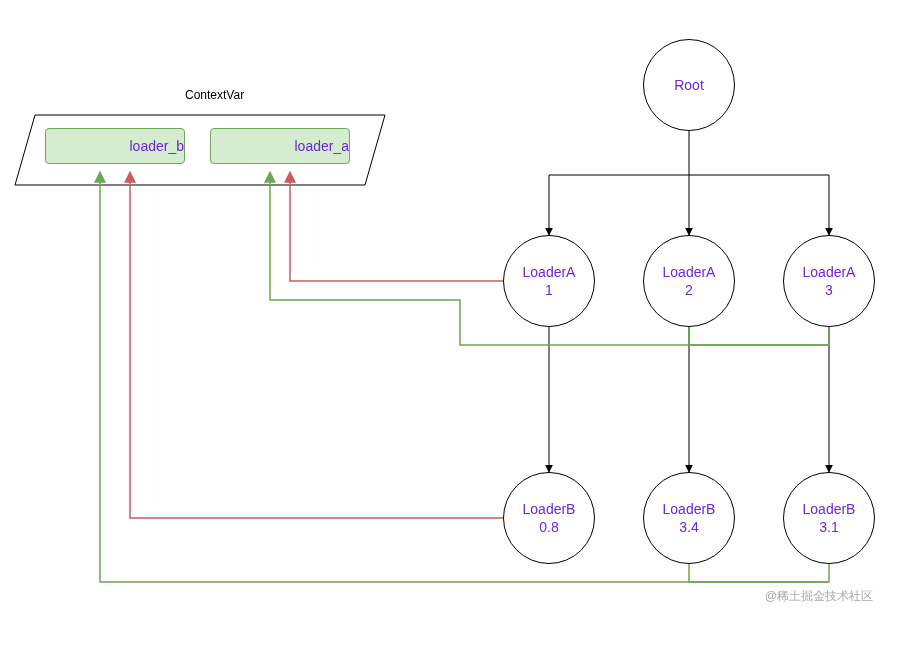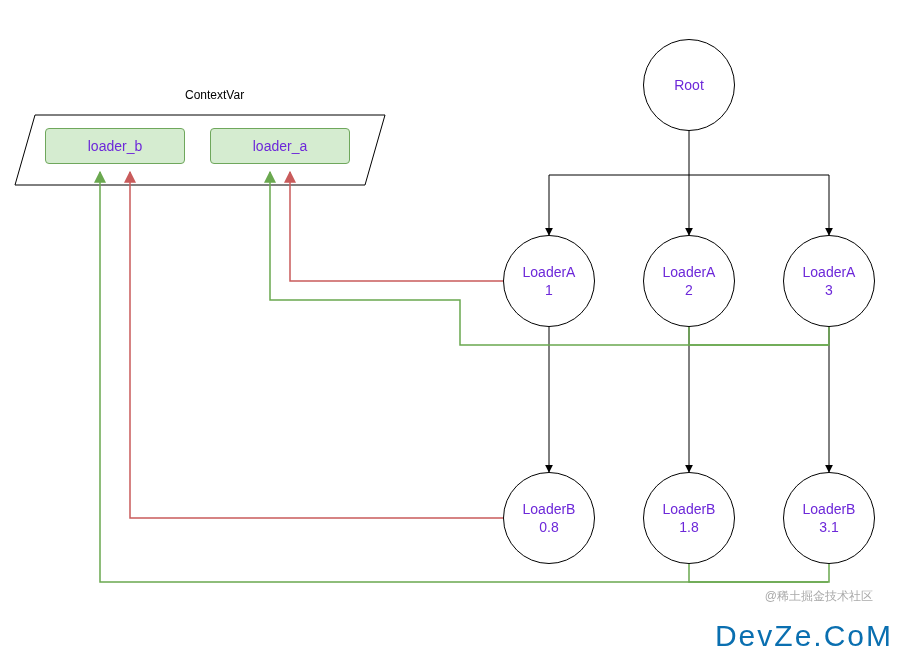--- a/index.html
+++ b/index.html
@@ -31,20 +31,21 @@
   }
   .circle {
     border: 1px solid #000;
     border-radius: 50%;
   }
   .loader-box {
     background: #d5ecd0;
     border: 1px solid #6fa75c;
     border-radius: 4px;
     font-size: 14px;
+    justify-content: flex-end;
   }
   .label {
     position: absolute;
     font-size: 12px;
     color: #000;
   }
   .watermark {
     position: absolute;
     right: 30px;
     bottom: 48px;
@@ -128,24 +129,23 @@
 
 <div class="node circle" style="left:783px; top:235px; width:92px; height:92px;">
   <span><span>LoaderA</span><br><span>3</span></span>
 </div>
 
 <div class="node circle" style="left:503px; top:472px; width:92px; height:92px;">
   <span><span>LoaderB</span><br><span>0.8</span></span>
 </div>
 
 <div class="node circle" style="left:643px; top:472px; width:92px; height:92px;">
-  <span><span>LoaderB</span><br><span>1.8</span></span>
+  <span><span>LoaderB</span><br><span>3.4</span></span>
 </div>
 
 <div class="node circle" style="left:783px; top:472px; width:92px; height:92px;">
   <span><span>LoaderB</span><br><span>3.1</span></span>
 </div>
 
 <div class="watermark">@稀土掘金技术社区</div>
 
 <div class="brand">
-  <div style="font-size:30px; letter-spacing:2px; color:#0a6fb0;">DevZe.CoM</div>
 </div>
 
 </body></html>

